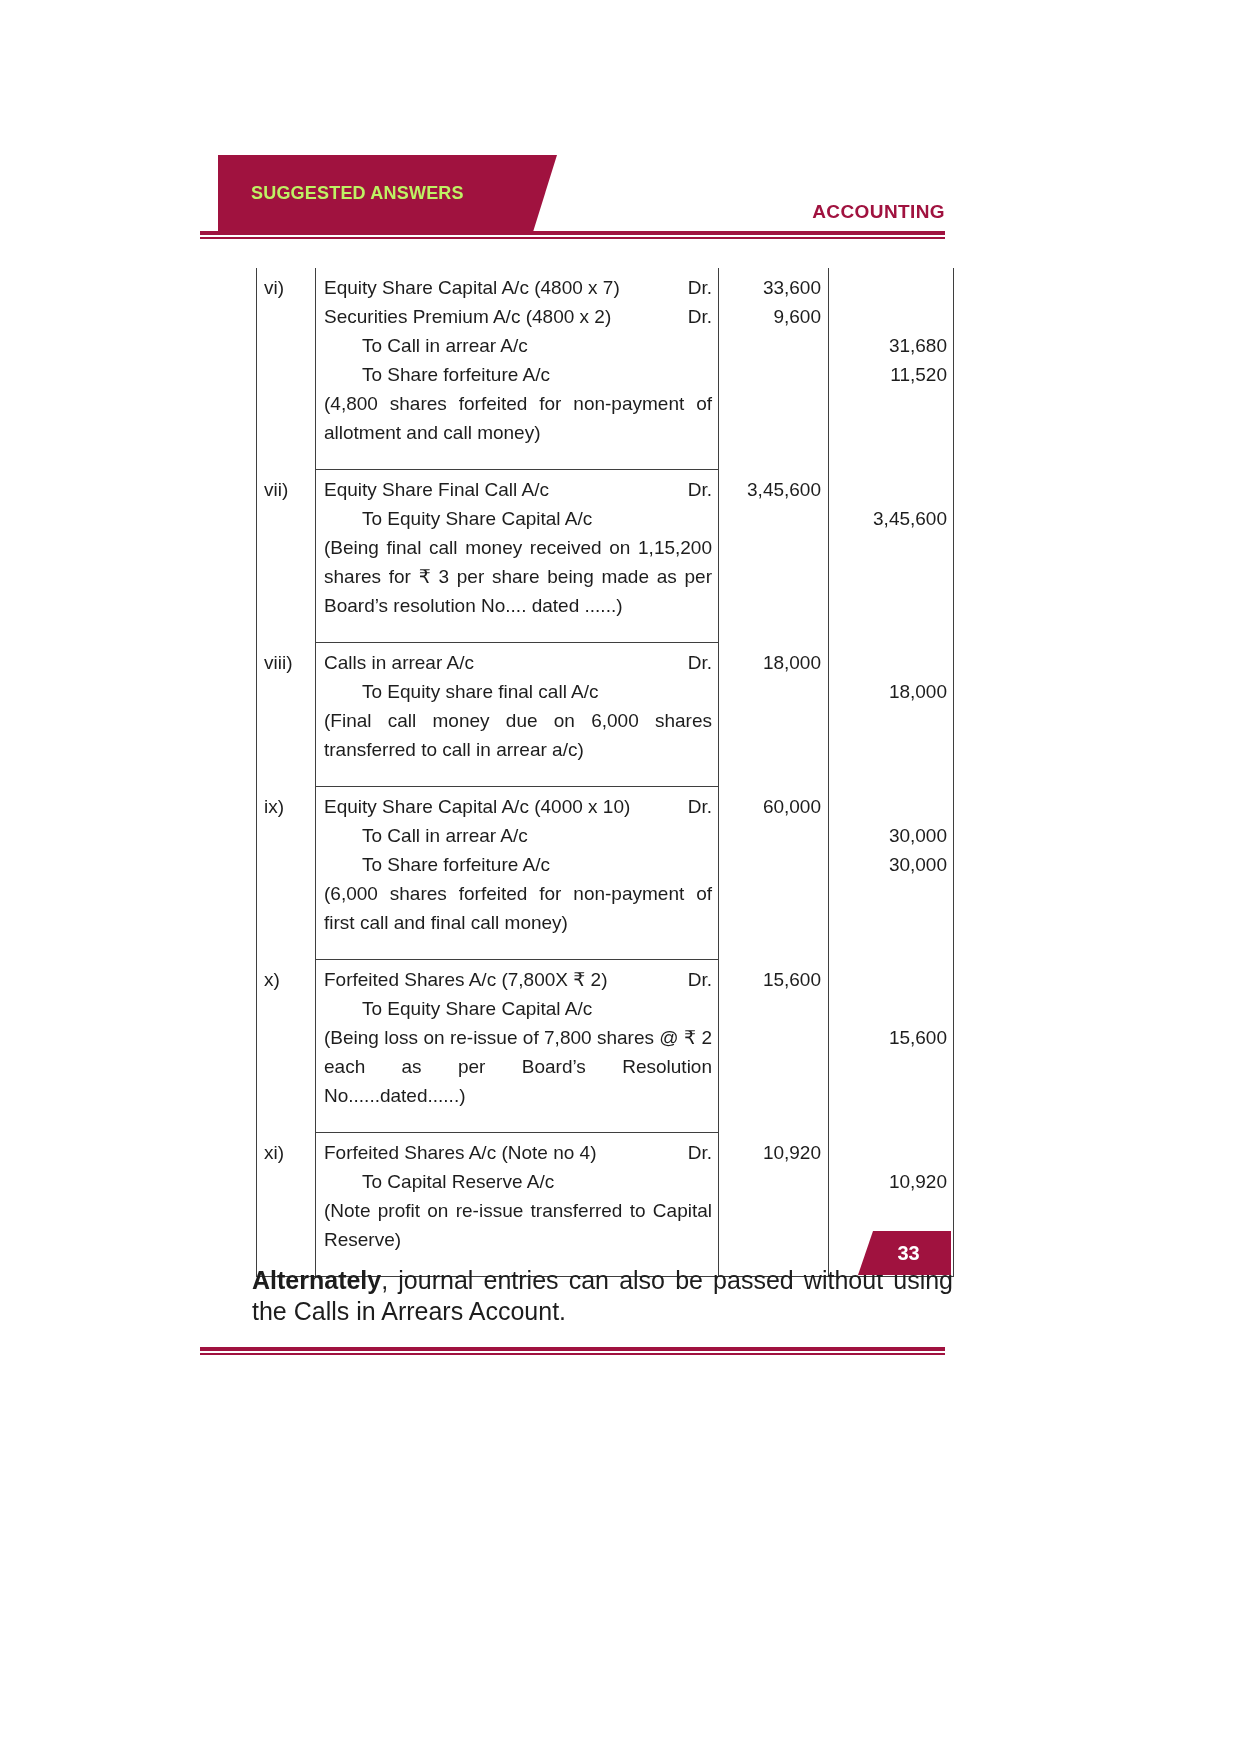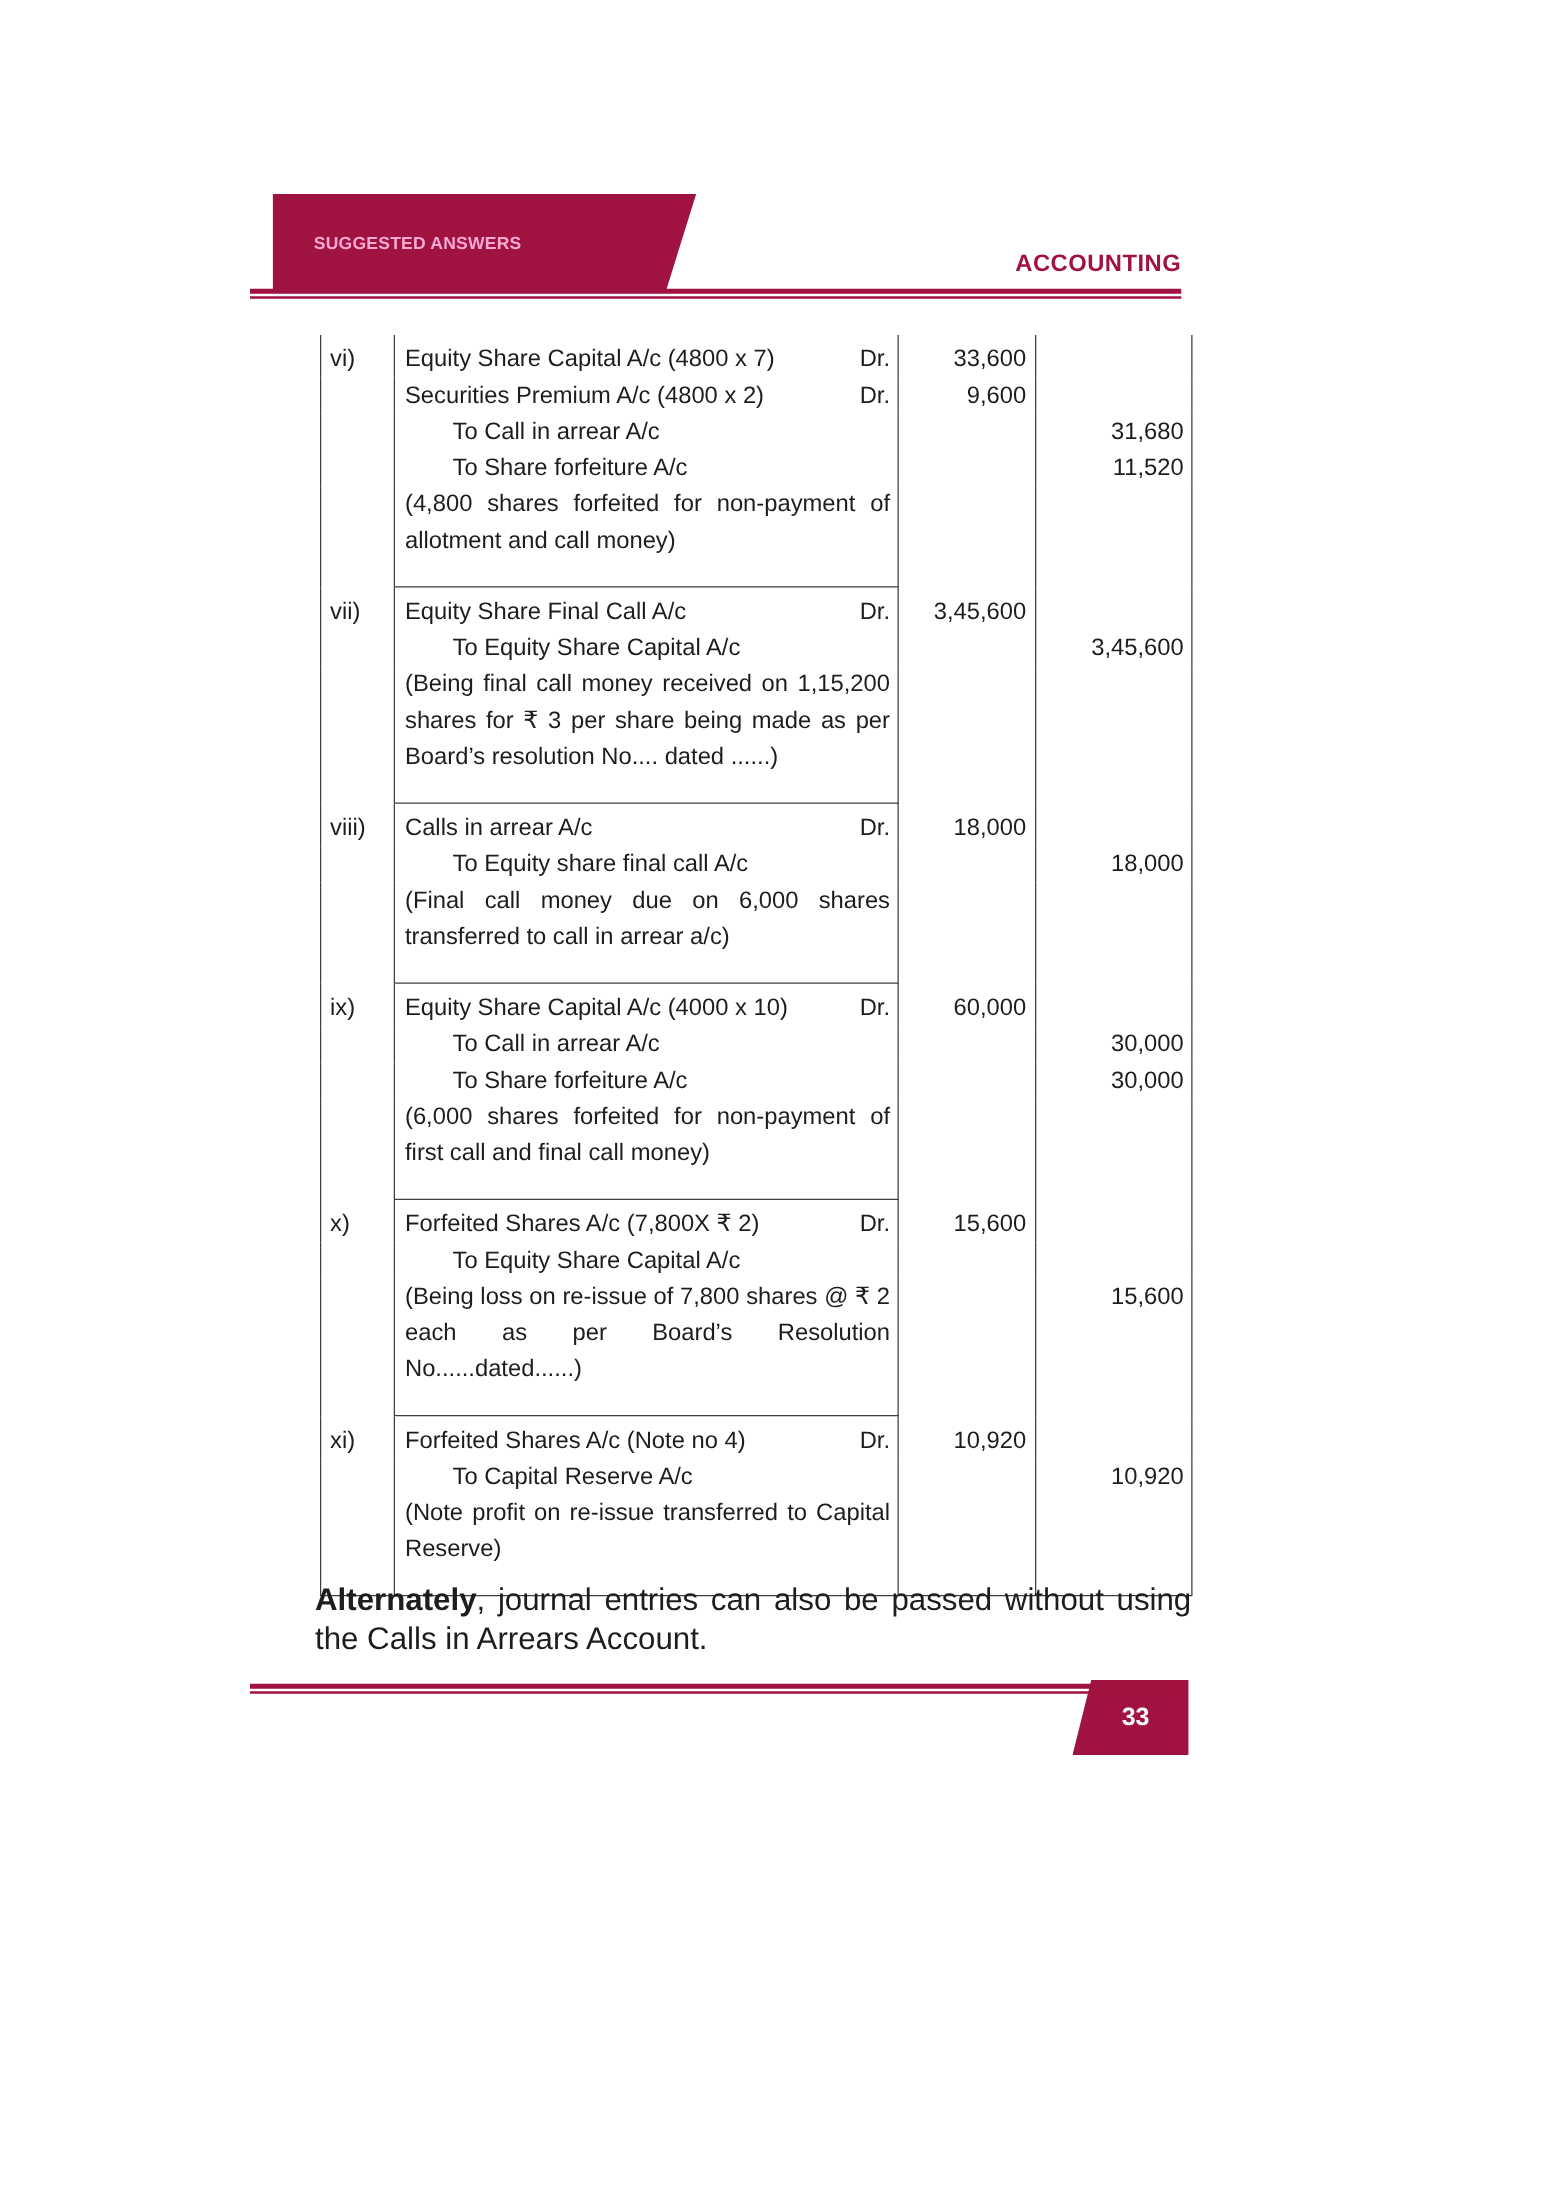--- a/index.html
+++ b/index.html
@@ -8,21 +8,21 @@
 
   .page { position: relative; width: 1241px; height: 1754px; margin: 0 auto; background: #ffffff; overflow: hidden; }
 
   
   .banner {
     position: absolute; left: 218px; top: 155px; width: 339px; height: 77px;
     background: var(--accent, #A0123F);
     clip-path: polygon(0 0, 100% 0, calc(100% - 24px) 100%, 0 100%);
     display: flex; align-items: center; padding-left: 33px;
   }
-  .banner-title { color: #f9a8d4; font-weight: 700; font-size: 14px; letter-spacing: 0.2px; }
+  .banner-title { color: #bef264; font-weight: 700; font-size: 18px; letter-spacing: 0.2px; }
 
   .subject {
     position: absolute; top: 201px; right: 296px;
     color: var(--accent, #A0123F); font-weight: 700; font-size: 19px; letter-spacing: 0.4px;
   }
 
   .rule { position: absolute; left: 200px; width: 745px; }
   .rule .thick { height: 4px; background: var(--accent, #A0123F); }
   .rule .thin  { height: 2px; background: var(--accent, #A0123F); margin-top: 2px; }
   #header-rule { top: 231px; }
@@ -45,21 +45,21 @@
   .p-debit { display: flex; justify-content: space-between; align-items: flex-start; }
   .p-credit .to { display: block; padding-left: 38px; }
   .p-narr { text-align: justify; text-align-last: left; }
 
   
   .note { position: absolute; left: 240px; top: 1253px; width: 701px; font-size: 25px; line-height: 31px; text-align: justify; margin: 12px; }
   .note b { font-weight: 700; }
 
   
   .pagebox {
-    position: absolute; left: 858px; top: 1344px; width: 93px; height: 60px;
+    position: absolute; left: 858px; top: 1231px; width: 93px; height: 44px;
     background: var(--accent, #A0123F);
     clip-path: polygon(15px 0, 100% 0, 100% 100%, 0 100%);
     display: flex; align-items: center; justify-content: center;
   }
   .pagebox span { color: #ffffff; font-weight: 700; font-size: 20px; padding-left: 8px; }
 </style>
 </head>
 <body>
 
 <div class="page">

